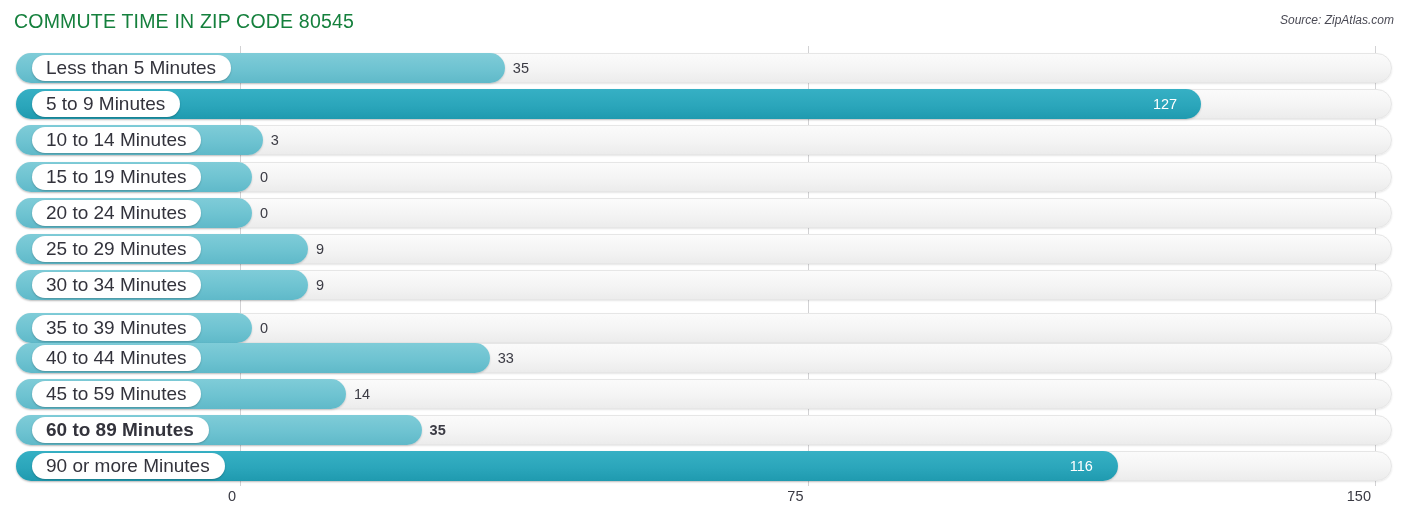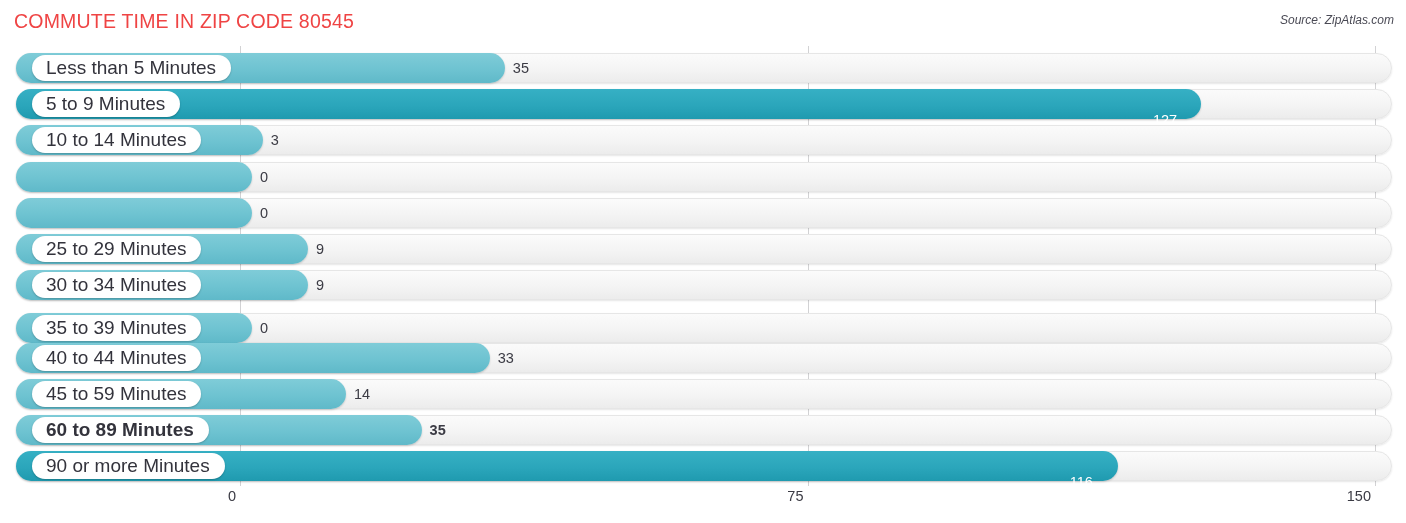--- a/index.html
+++ b/index.html
@@ -22,21 +22,21 @@
     left: 0; top: 0;
     width: 1406px;
     height: 46px;
   }
   #chart-title {
     position: absolute;
     left: 14px;
     top: 10px;
     font-size: 19.5px;
     letter-spacing: 0.2px;
-    color: #ef4444;
+    color: #15803d;
     white-space: nowrap;
   }
   #chart-source {
     position: absolute;
     right: 12px;
     top: 13px;
     font-size: 12px;
     font-style: italic;
     color: #4a4a55;
     white-space: nowrap;
@@ -111,21 +111,21 @@
     position: absolute;
     top: 0;
     height: 30px;
     line-height: 30px;
     font-size: 14.5px;
     color: #3b3b44;
     white-space: nowrap;
   }
   .bar-value-in {
     position: absolute;
-    top: 16px;
+    top: 0;
     height: 18px;
     line-height: 30px;
     font-size: 14.5px;
     color: #ffffff;
     white-space: nowrap;
   }
 
   
   #axis-area {
     position: absolute;
@@ -172,25 +172,27 @@
       </div>
       <div class="bar-row" style="top: 79.4px;">
         <div class="bar-track"></div>
         <div class="bar-fill light" style="width: 246.7px;"></div>
         <div class="bar-label">10 to 14 Minutes</div>
         <div class="bar-value-out" style="left: 270.7px;">3</div>
       </div>
       <div class="bar-row" style="top: 115.6px;">
         <div class="bar-track"></div>
         <div class="bar-fill light" style="width: 236px;"></div>
+        <div class="bar-label">15 to 19 Minutes</div>
         <div class="bar-value-out" style="left: 260px;">0</div>
       </div>
       <div class="bar-row" style="top: 151.8px;">
         <div class="bar-track"></div>
         <div class="bar-fill light" style="width: 236px;"></div>
+        <div class="bar-label">20 to 24 Minutes</div>
         <div class="bar-value-out" style="left: 260px;">0</div>
       </div>
       <div class="bar-row" style="top: 188px;">
         <div class="bar-track"></div>
         <div class="bar-fill light" style="width: 292.1px;"></div>
         <div class="bar-label">25 to 29 Minutes</div>
         <div class="bar-value-out" style="left: 316.1px;">9</div>
       </div>
       <div class="bar-row" style="top: 224.2px;">
         <div class="bar-track"></div>

